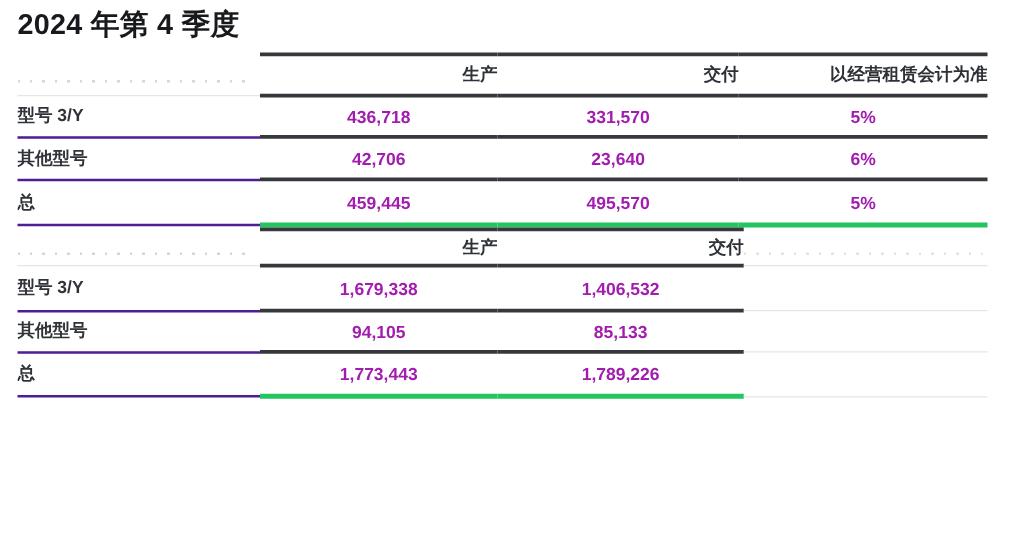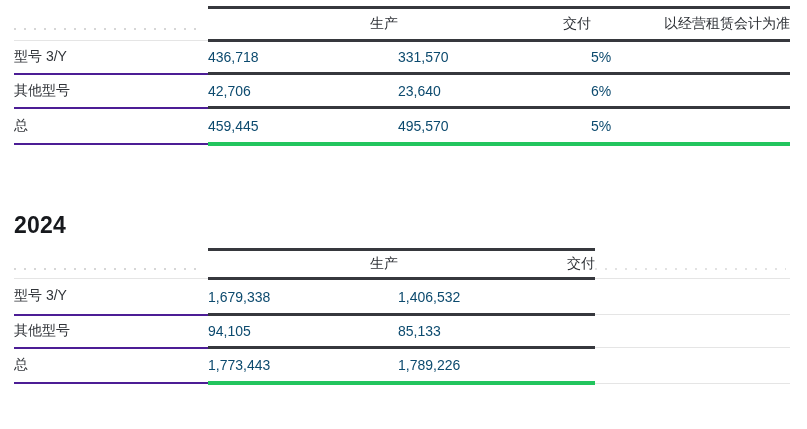--- a/index.html
+++ b/index.html
@@ -30,21 +30,21 @@
   }
   table.report {
     border-collapse: collapse;
     table-layout: fixed;
     width: 776px;
     font-size: 14px;
   }
   table.report th, table.report td {
     vertical-align: middle;
     padding: 0;
-    font-weight: 400;
+    font-weight: 700;
     white-space: nowrap;
     overflow: hidden;
   }
   
   th.num-h {
     border-top: 3px solid #36383d;
     border-bottom: 3px solid #36383d;
     text-align: right;
     padding-right: 2px;
     color: #2e3136;
@@ -59,24 +59,24 @@
   }
   th.spacer-h {
     background-image: repeating-linear-gradient(90deg, #e2e2e2 0 2px, transparent 2px 10px);
   }
   td.label {
     text-align: left;
     border-bottom: 2px solid #4c1d95;
     color: #303338;
   }
   td.num {
-    text-align: left;
+    text-align: center;
     padding-right: 2px;
     border-bottom: 3px solid #36383d;
-    color: #0c4a6e;
+    color: #a21caf;
   }
   td.spacer {
     border-bottom: 1px solid #e5e5e5;
   }
   tr.total-row td.num {
     border-bottom: 4px solid #22c55e;
   }
   .bold { font-weight: 700; color: #26282d; }
 
   
@@ -89,20 +89,21 @@
   .fy-table tbody tr:nth-child(1) td { height: 33px; }
   .fy-table tbody tr:nth-child(2) td { height: 30px; }
   .fy-table tbody tr:nth-child(3) td { height: 32px; }
 </style>
 </head>
 <body>
 
 <div class="page">
 
   <section class="q4-section">
+    <h1 class="section-title">2024 年第 4 季度</h1>
     <table class="report q4-table">
       <colgroup>
         <col style="width:194px">
           <col style="width:190px">
           <col style="width:193px">
           <col style="width:199px">
       </colgroup>
       <thead>
         <tr>
           <th class="label-h"></th>
@@ -128,21 +129,20 @@
           <td class="label">总</td>
           <td class="num">459,445</td>
           <td class="num">495,570</td>
           <td class="num bold">5%</td>
         </tr>
       </tbody>
     </table>
   </section>
 
   <section class="fy-section">
-    <h1 class="section-title">2024</h1>
     <table class="report fy-table">
       <colgroup>
         <col style="width:194px">
           <col style="width:190px">
           <col style="width:197px">
           <col style="width:195px">
       </colgroup>
       <thead>
         <tr>
           <th class="label-h"></th>

